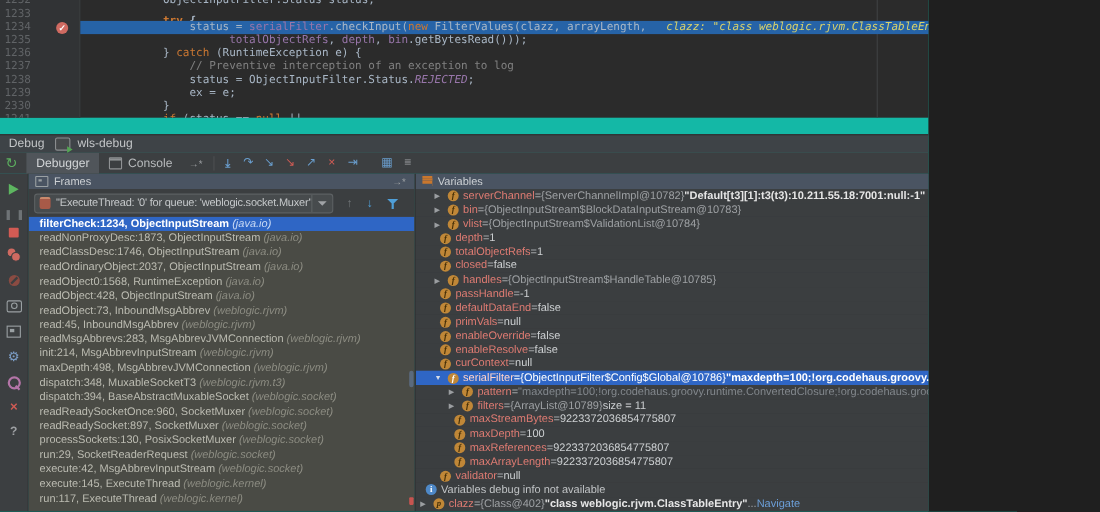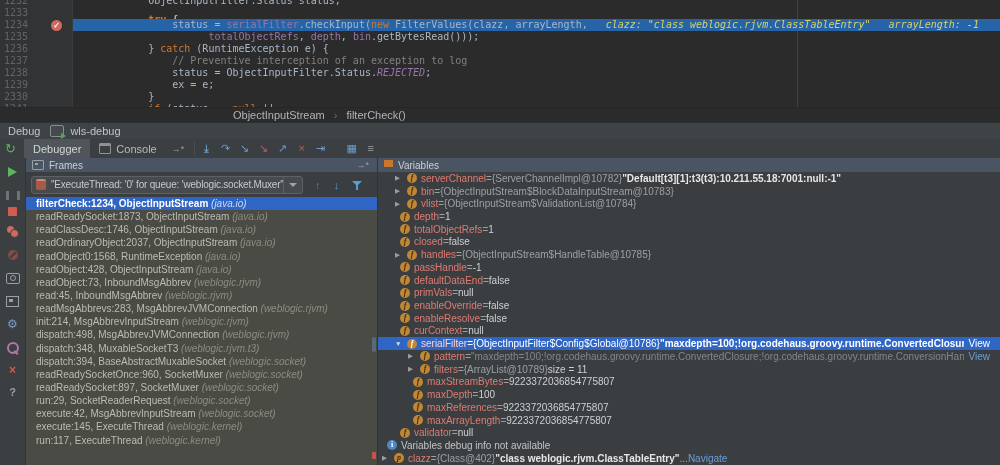--- a/index.html
+++ b/index.html
@@ -1,16 +1,16 @@
 <!DOCTYPE html>
 <html><head>
 <meta charset="utf-8">
 <style>
   html,body{margin:0;padding:0;background:#1f1f1f;}
-  .screen{position:relative;width:1000px;height:465px;background:#14b8a6;overflow:hidden;
+  .screen{position:relative;width:844px;height:465px;background:#14b8a6;overflow:hidden;
           font-family:"Liberation Sans",sans-serif;-webkit-font-smoothing:antialiased;cursor:default;}
   
   .editor{position:absolute;left:0;top:0;width:1000px;height:107px;overflow:hidden;background:#2b2b2b;}
   .gutter{position:absolute;left:0;top:0;width:72px;height:107px;background:#313335;border-right:1px solid #3a3c3e;}
   .gnum{position:absolute;left:4px;height:12px;line-height:12px;font:10px "DejaVu Sans Mono",monospace;color:#616467;}
   .bp{position:absolute;left:51px;width:11px;height:11px;border-radius:50%;background:#cf6a61;
       color:#fff;font:bold 8px "Liberation Sans",sans-serif;text-align:center;line-height:11px;}
   .codearea{position:absolute;left:73px;top:0;width:927px;height:107px;}
   .guide{position:absolute;left:724px;top:0;width:1px;height:107px;background:#3f4142;}
   .cline{position:absolute;left:0;width:927px;height:12px;line-height:12px;white-space:pre;
@@ -149,25 +149,20 @@
         <div class="cline" style="top: 31px;"><span class="pln">                  </span><span class="fld">totalObjectRefs</span><span class="pln">, </span><span class="fld">depth</span><span class="pln">, </span><span class="fld">bin</span><span class="pln">.getBytesRead()));</span></div>
         <div class="cline" style="top: 43px;"><span class="pln">        } </span><span class="kw">catch</span><span class="pln"> (RuntimeException e) {</span></div>
         <div class="cline" style="top: 55px;"><span class="pln">            </span><span class="cmt">// Preventive interception of an exception to log</span></div>
         <div class="cline" style="top: 67px;"><span class="pln">            status = ObjectInputFilter.Status.</span><span class="cst">REJECTED</span><span class="pln">;</span></div>
         <div class="cline" style="top: 79px;"><span class="pln">            ex = e;</span></div>
         <div class="cline" style="top: 91px;"><span class="pln">        }</span></div>
         <div class="cline" style="top: 103px;"><span class="pln">        </span><span class="kw">if</span><span class="pln"> (status == </span><span class="kw">null</span><span class="pln"> ||</span></div>
       </div>
   </div>
 
-  <div class="crumbs">
-      <span class="crumb">ObjectInputStream</span>
-      <span class="crumb-sep">›</span>
-      <span class="crumb">filterCheck()</span>
-    </div>
 
   <div class="dbghead">
     <span>Debug</span>
     <span class="runicon"></span>
     <span>wls-debug</span>
   </div>
 
   <div class="tabrow">
     <span class="rerun">↻</span>
     <div class="tabs">
@@ -247,34 +242,35 @@
       <div class="thr-icons">
         <span class="arr-up">↑</span>
         <span class="arr-dn">↓</span>
         <span class="funnel"></span>
       </div>
     </div>
     <div class="flist" id="flist">
       <div class="fscroll"></div>
       <div class="fmark"></div>
     <div class="frow sel"><span>filterCheck:1234, ObjectInputStream </span><span class="pkg">(java.io)</span></div>
-        <div class="frow"><span>readReadySocket:1873, ObjectInputStream </span><span class="pkg">(java.io)</span></div>
+        <div class="frow"><span>readNonProxyDesc:1873, ObjectInputStream </span><span class="pkg">(java.io)</span></div>
         <div class="frow"><span>readClassDesc:1746, ObjectInputStream </span><span class="pkg">(java.io)</span></div>
         <div class="frow"><span>readOrdinaryObject:2037, ObjectInputStream </span><span class="pkg">(java.io)</span></div>
         <div class="frow"><span>readObject0:1568, RuntimeException </span><span class="pkg">(java.io)</span></div>
         <div class="frow"><span>readObject:428, ObjectInputStream </span><span class="pkg">(java.io)</span></div>
         <div class="frow"><span>readObject:73, InboundMsgAbbrev </span><span class="pkg">(weblogic.rjvm)</span></div>
         <div class="frow"><span>read:45, InboundMsgAbbrev </span><span class="pkg">(weblogic.rjvm)</span></div>
         <div class="frow"><span>readMsgAbbrevs:283, MsgAbbrevJVMConnection </span><span class="pkg">(weblogic.rjvm)</span></div>
         <div class="frow"><span>init:214, MsgAbbrevInputStream </span><span class="pkg">(weblogic.rjvm)</span></div>
-        <div class="frow"><span>dispatch:498, MsgAbbrevJVMConnection </span><span class="pkg">(weblogic.rjvm)</span></div>
+        <div class="frow"><span>maxDepth:498, MsgAbbrevJVMConnection </span><span class="pkg">(weblogic.rjvm)</span></div>
         <div class="frow"><span>dispatch:348, MuxableSocketT3 </span><span class="pkg">(weblogic.rjvm.t3)</span></div>
         <div class="frow"><span>dispatch:394, BaseAbstractMuxableSocket </span><span class="pkg">(weblogic.socket)</span></div>
         <div class="frow"><span>readReadySocketOnce:960, SocketMuxer </span><span class="pkg">(weblogic.socket)</span></div>
         <div class="frow"><span>readReadySocket:897, SocketMuxer </span><span class="pkg">(weblogic.socket)</span></div>
+        <div class="frow"><span>processSockets:130, PosixSocketMuxer </span><span class="pkg">(weblogic.socket)</span></div>
         <div class="frow"><span>run:29, SocketReaderRequest </span><span class="pkg">(weblogic.socket)</span></div>
         <div class="frow"><span>execute:42, MsgAbbrevInputStream </span><span class="pkg">(weblogic.socket)</span></div>
         <div class="frow"><span>execute:145, ExecuteThread </span><span class="pkg">(weblogic.kernel)</span></div>
         <div class="frow"><span>run:117, ExecuteThread </span><span class="pkg">(weblogic.kernel)</span></div>
       </div>
   </div>
 
   <div class="vars">
     <div class="phead">
       <span class="varicon"></span>

